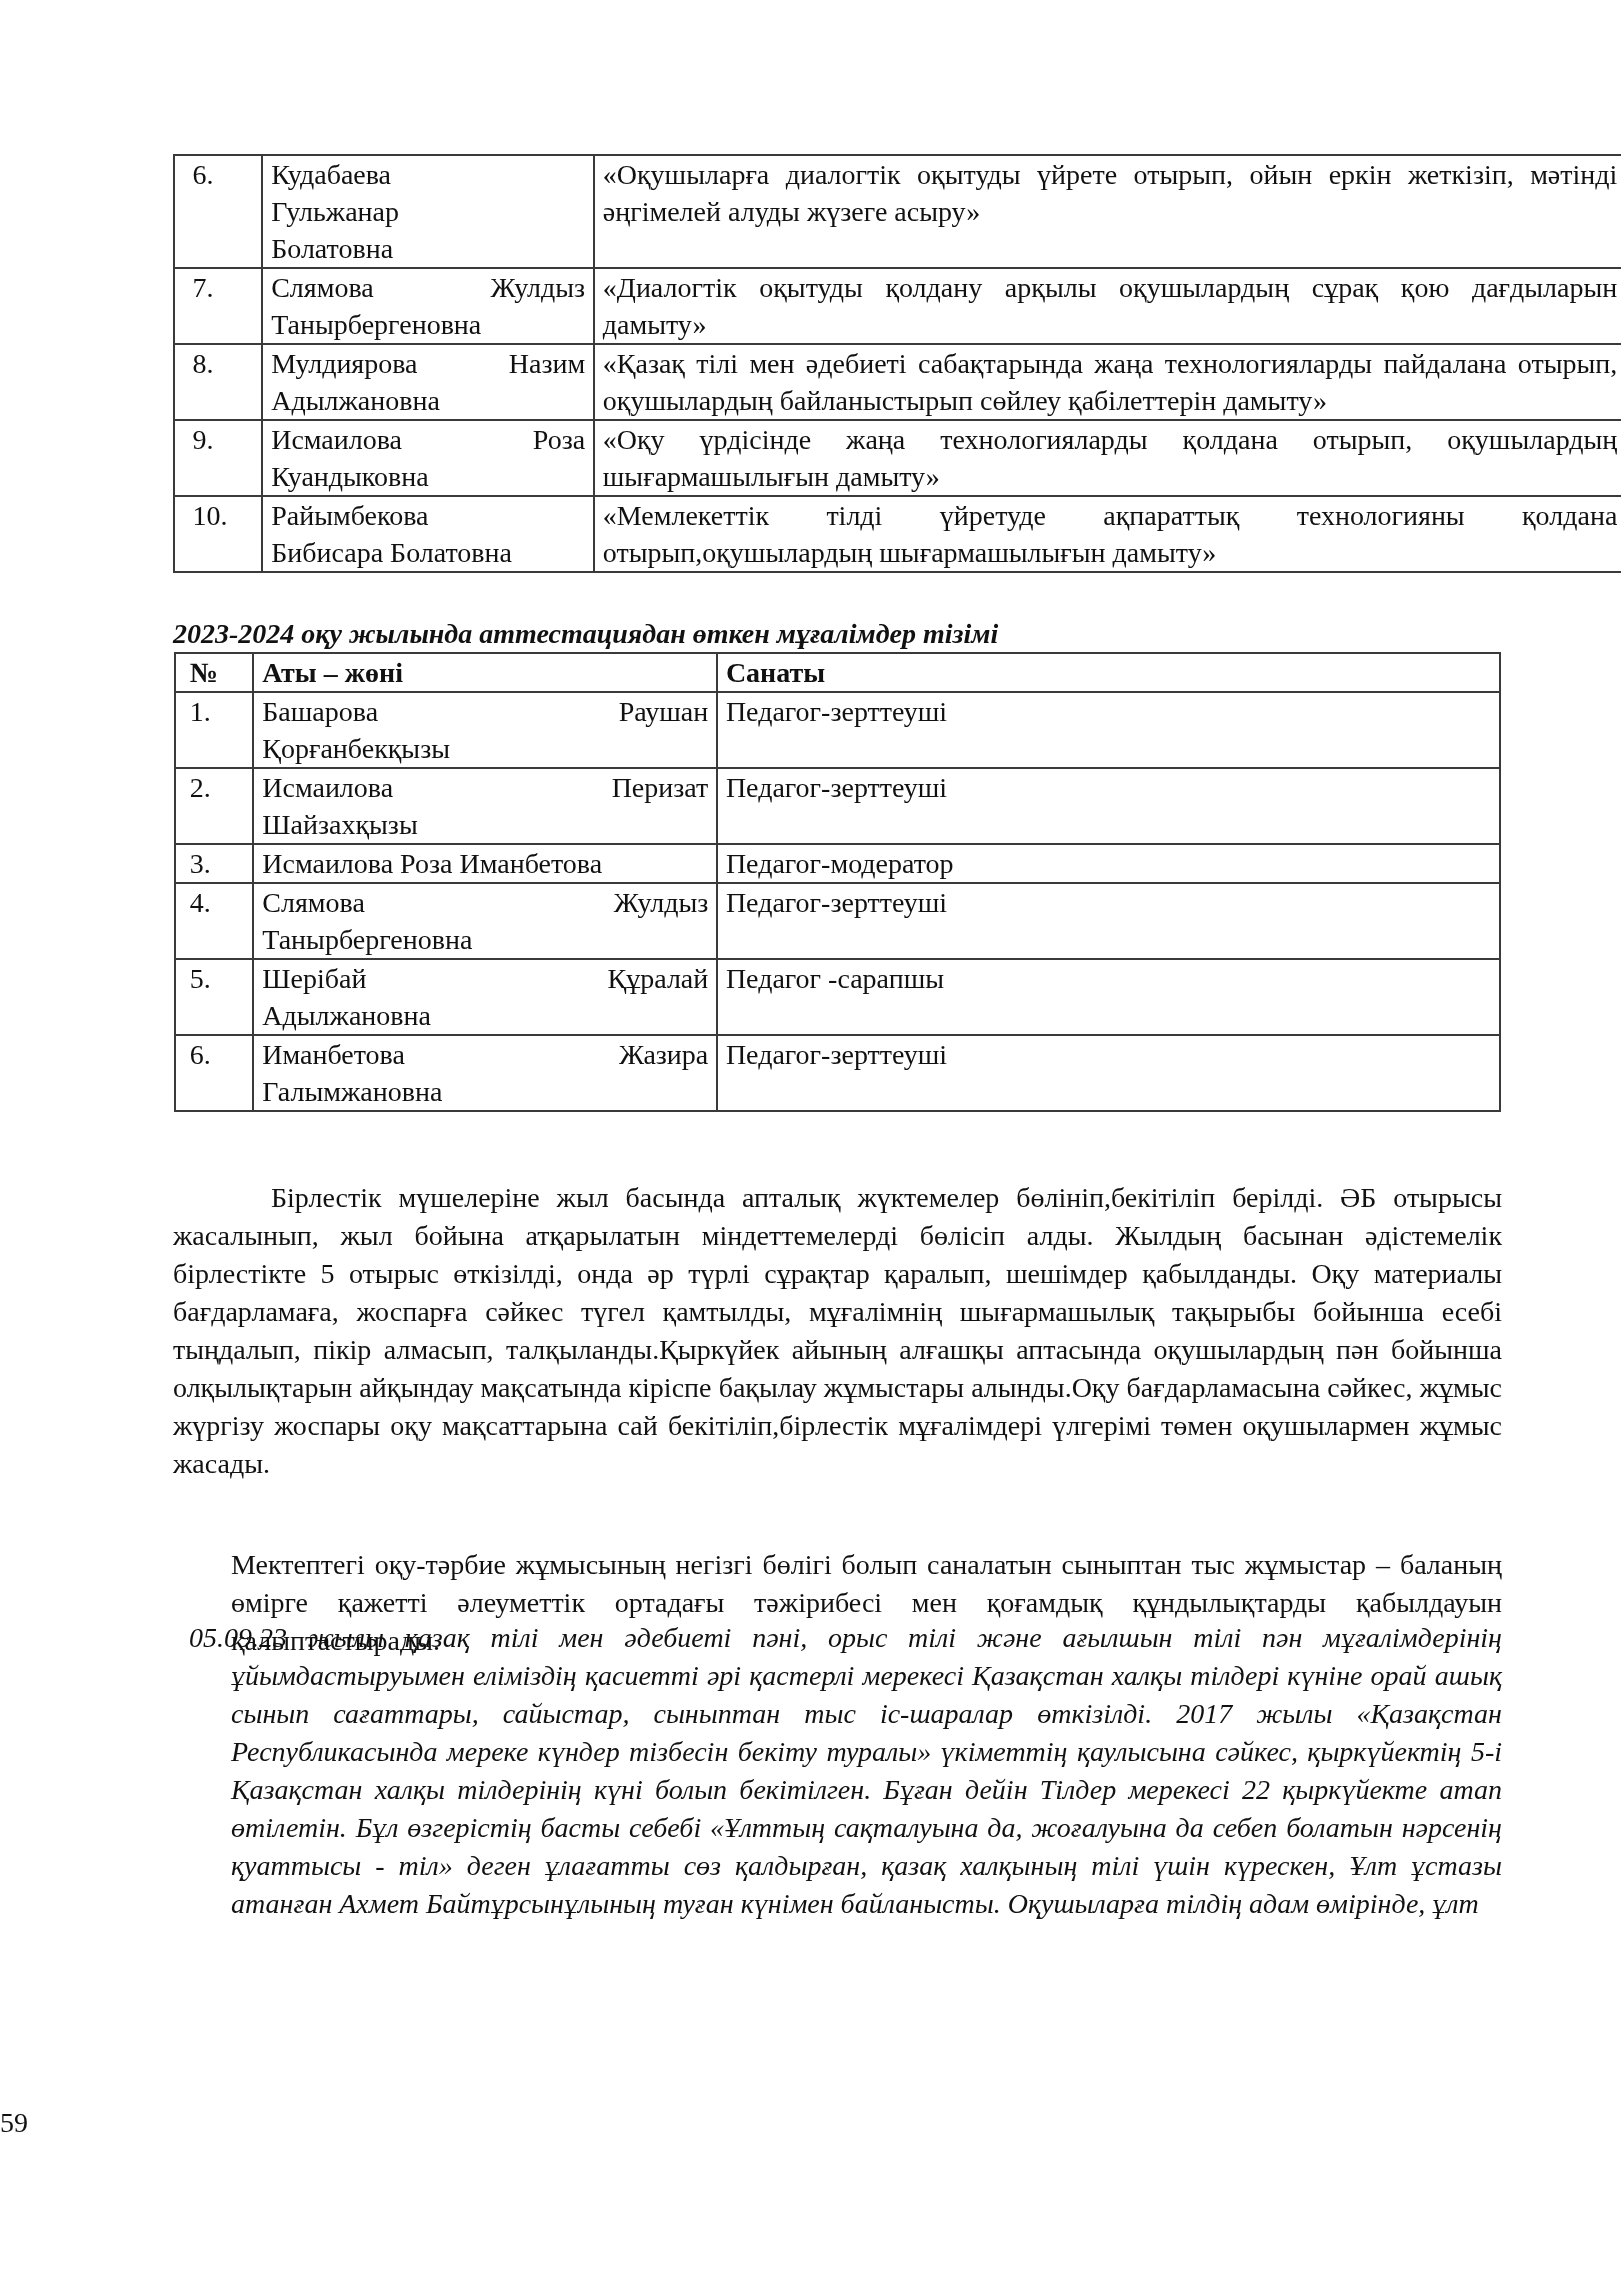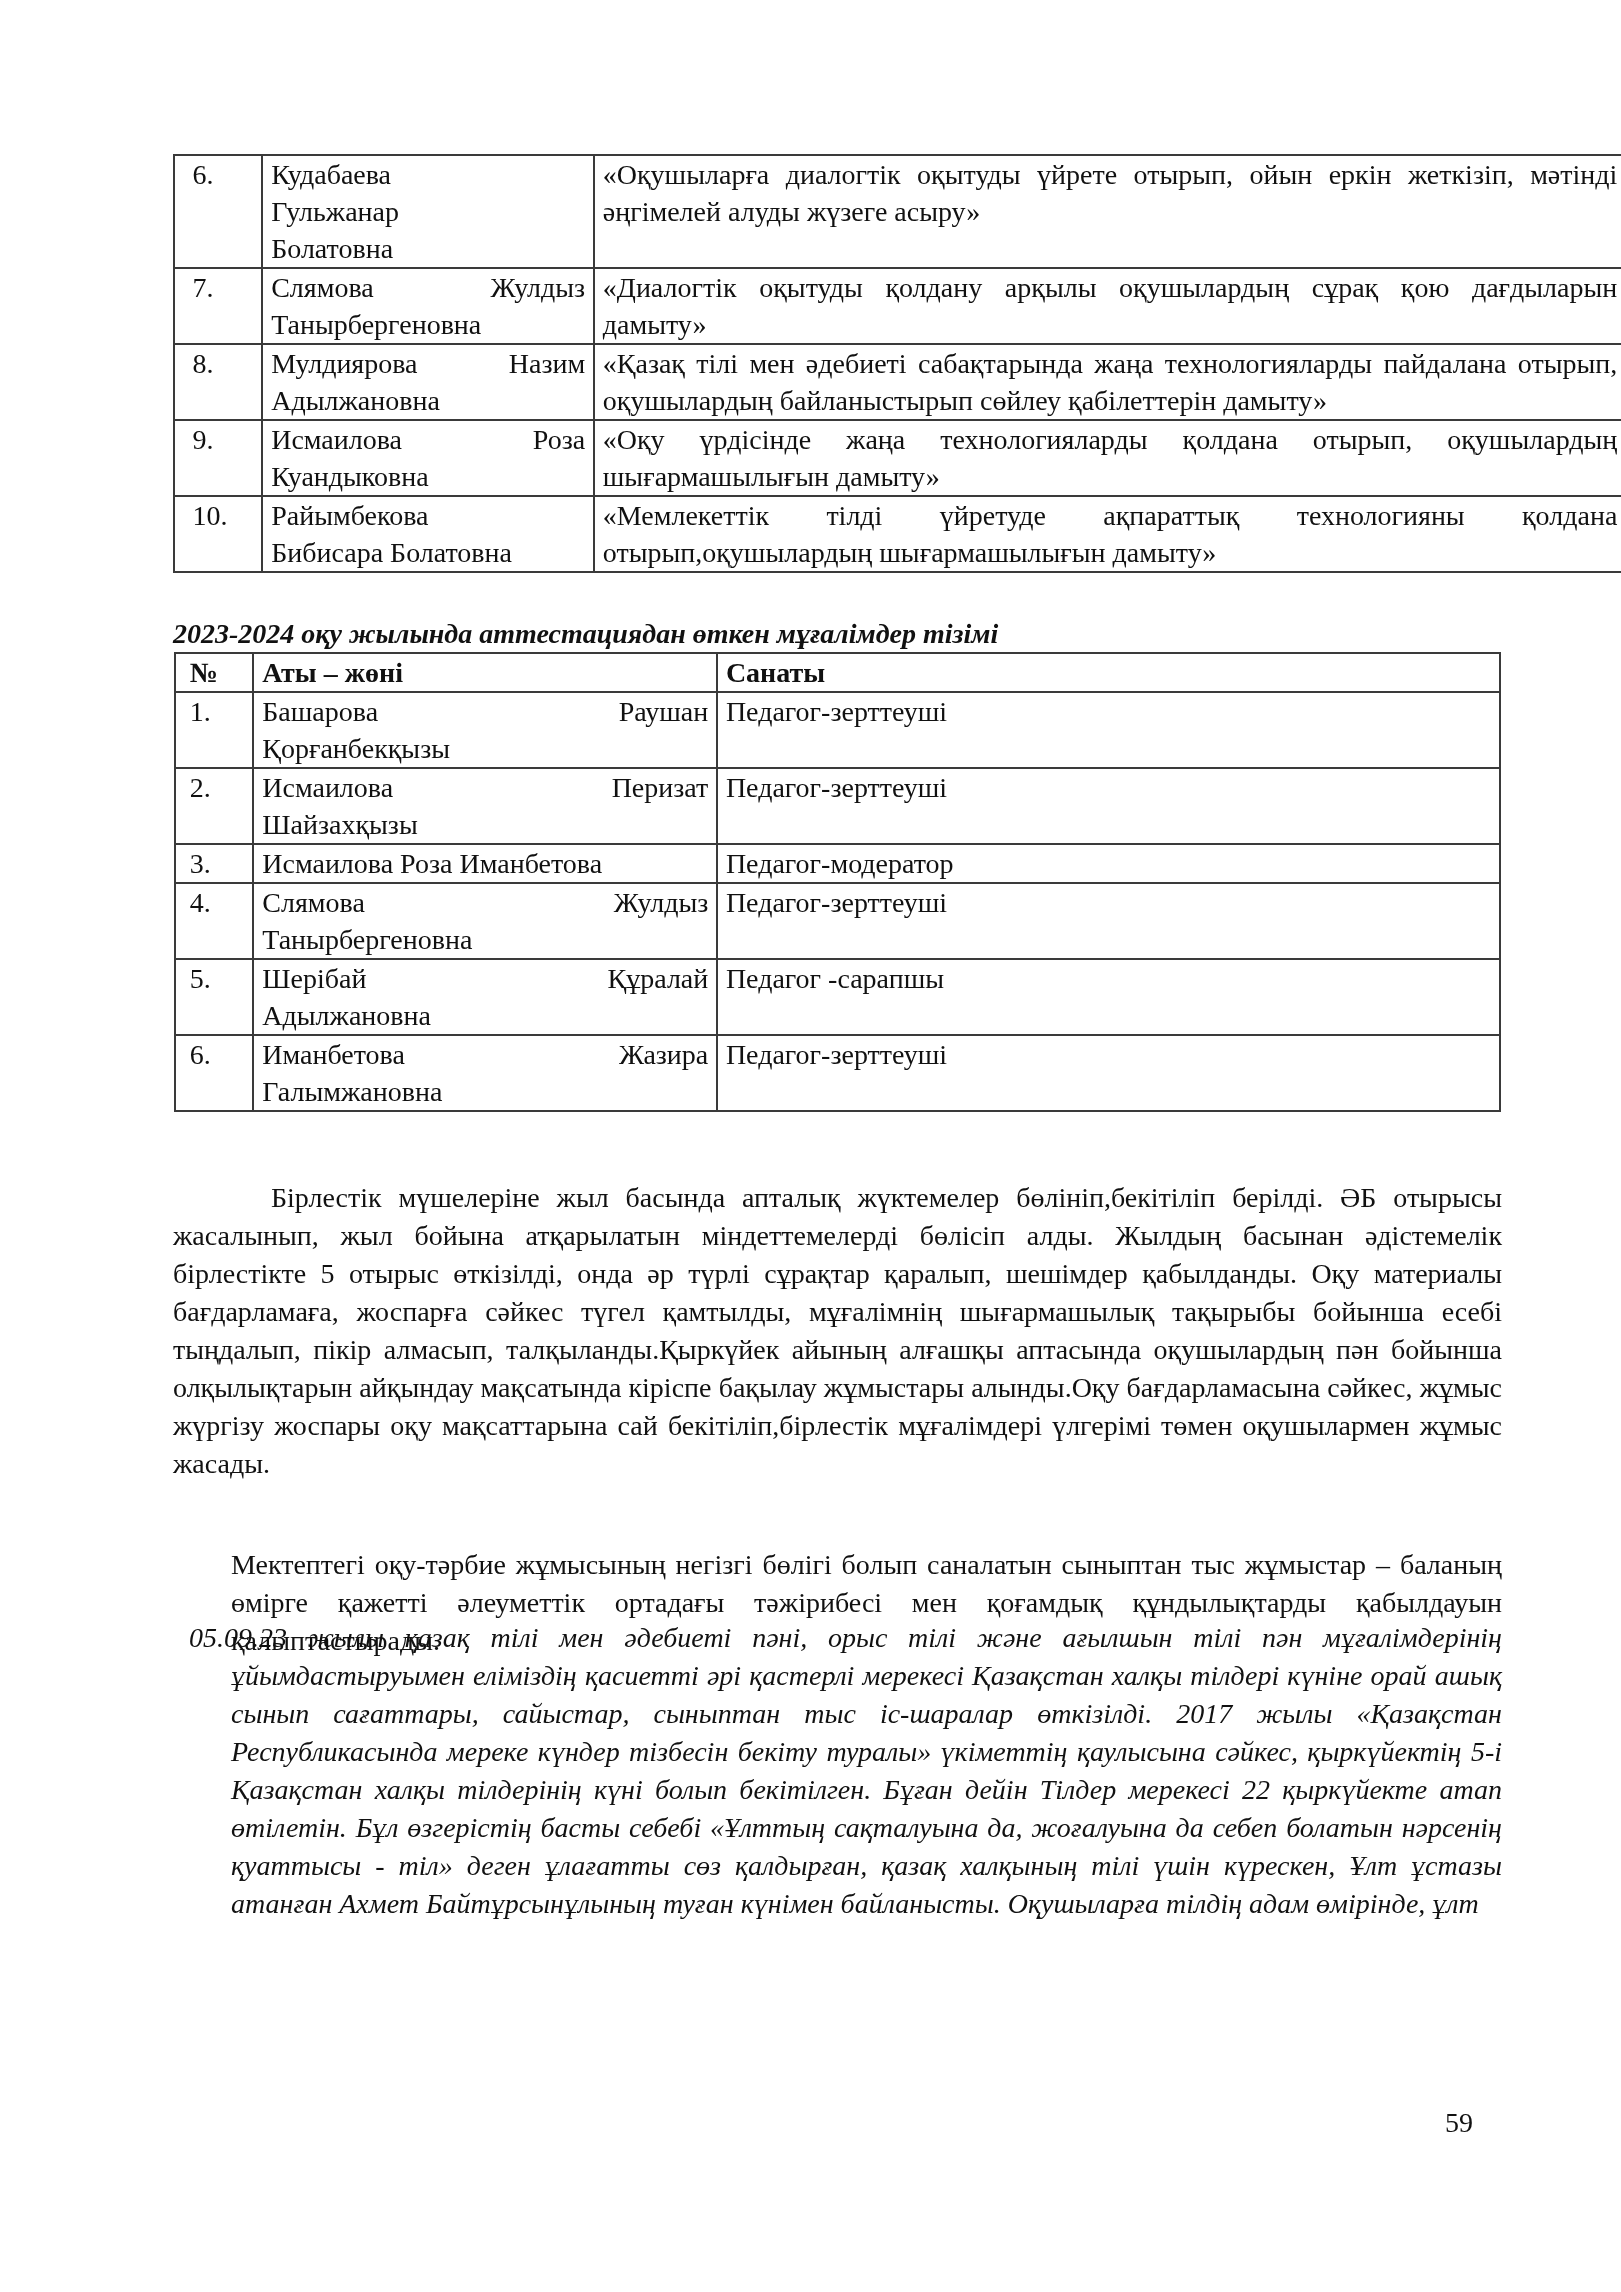--- a/index.html
+++ b/index.html
@@ -43,21 +43,21 @@
   .para {
     position: absolute; text-align: justify; margin: 0;
     font-size: 28px; line-height: 38px;
   }
   #para-1 { left: 173px; top: 1179px; width: 1329px; text-indent: 98px; }
   #para-2 { left: 231px; top: 1506px; width: 1271px; margin-top: 40px; }
   #para-3 { left: 231px; top: 1619px; width: 1271px; text-indent: -42px; font-style: italic; }
 
   #page-number {
     position: absolute; left: 0; width: 1473px; top: 2104px;
-    text-align: right; font-size: 28px;
+    text-align: left; font-size: 28px;
   }
 </style>
 </head>
 <body>
 
 <table id="topics-table">
   <tbody id="topics-body">
       <tr>
         <td class="num">6.</td>
         <td class="name">

